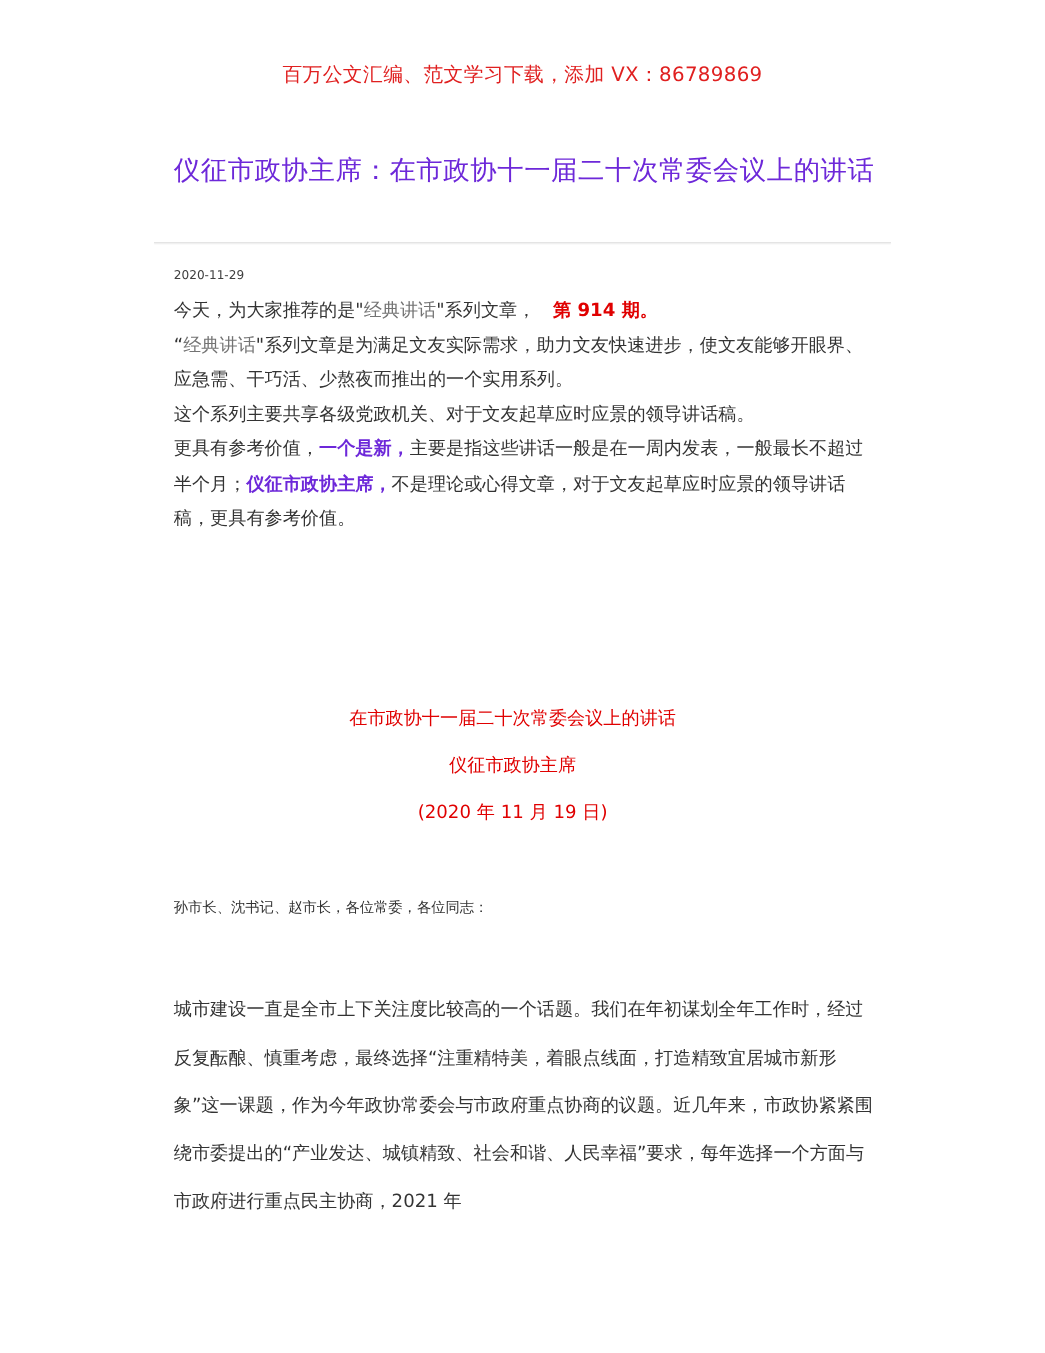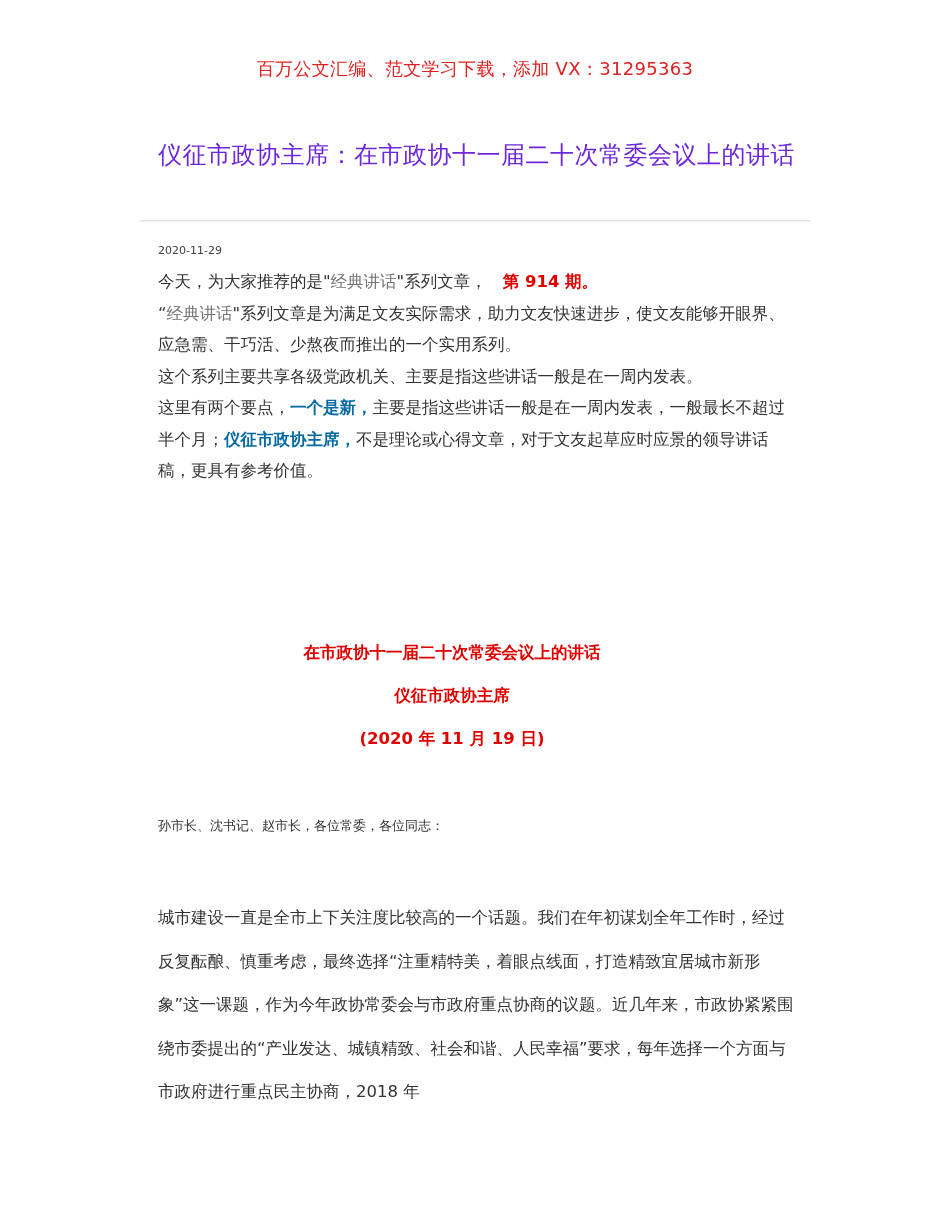--- a/index.html
+++ b/index.html
@@ -10,48 +10,48 @@
     .title { position: absolute; top: 138px; left: 158px; width: 650px;
       font-size: 24px; line-height: 35px; color: #6d28d9; letter-spacing: 0.5px; }
     .divider { position: absolute; top: 220px; left: 140px; width: 670px; height: 1px;
       background: #e4e4e4; box-shadow: 0 1px 1px #eeeeee; }
     .date { position: absolute; top: 239px; left: 158px; font-size: 11px; line-height: 24px; color: #404040; }
     .intro { position: absolute; top: 266px; left: 158px; width: 640px; font-size: 16.5px;
       line-height: 31.5px; color: #333333; }
     .intro p { margin: 0; }
     .quote { color: #737373; font-family: "DejaVu Serif", serif; }
     .red-bold { color: #e00000; font-weight: bold; margin-left: 16px; }
-    .bold { font-weight: bold; color: #0369a1; }
+    .bold { font-weight: bold; color: #6d28d9; }
     .speech-head { position: absolute; left: 0; width: 904px; text-align: center;
-      color: #e00000; font-weight: bold; font-size: 16.5px; line-height: 24px; }
+      color: #e00000; font-weight: normal; font-size: 16.5px; line-height: 24px; padding-left: 14px; }
     .salute { position: absolute; top: 813px; left: 158px; font-size: 13px; line-height: 26px; color: #333333; }
     .body-para { position: absolute; top: 896px; left: 158px; width: 640px; font-size: 16.5px;
       line-height: 43.5px; color: #333333; margin: 0; }
   </style>
 </head>
 <body>
 
-<div class="banner">百万公文汇编、范文学习下载，添加 VX：31295363</div>
+<div class="banner">百万公文汇编、范文学习下载，添加 VX：86789869</div>
 
 <div class="title">仪征市政协主席：在市政协十一届二十次常委会议上的讲话</div>
 <div class="divider"></div>
 <div class="date">2020-11-29</div>
 
 <div class="intro">
   <p>
     <span>今天，为大家推荐的是"</span><span class="quote">经典讲话</span><span>"系列文章，</span><span class="red-bold">第 914 期。</span>
   </p>
   <p>
     <span> “</span><span class="quote">经典讲话</span><span>"系列文章是为满足文友实际需求，助力文友快速进步，使文友能够开眼界、应急需、干巧活、少熬夜而推出的一个实用系列。</span>
   </p>
-  <p>这个系列主要共享各级党政机关、主要是指这些讲话一般是在一周内发表。</p>
+  <p>这个系列主要共享各级党政机关、对于文友起草应时应景的领导讲话稿。</p>
   <p>
-    <span>这里有两个要点，</span><span class="bold">一个是新，</span><span>主要是指这些讲话一般是在一周内发表，一般最长不超过半个月；</span><span class="bold">仪征市政协主席，</span><span>不是理论或心得文章，对于文友起草应时应景的领导讲话稿，更具有参考价值。</span>
+    <span>更具有参考价值，</span><span class="bold">一个是新，</span><span>主要是指这些讲话一般是在一周内发表，一般最长不超过半个月；</span><span class="bold">仪征市政协主席，</span><span>不是理论或心得文章，对于文友起草应时应景的领导讲话稿，更具有参考价值。</span>
   </p>
 </div>
 
 <div class="speech-head" style="top:641px;">在市政协十一届二十次常委会议上的讲话</div>
 <div class="speech-head" style="top:684px;">仪征市政协主席</div>
 <div class="speech-head" style="top:727px;">(2020 年 11 月 19 日)</div>
 
 <div class="salute">孙市长、沈书记、赵市长，各位常委，各位同志：</div>
 
-<p class="body-para">城市建设一直是全市上下关注度比较高的一个话题。我们在年初谋划全年工作时，经过反复酝酿、慎重考虑，最终选择“注重精特美，着眼点线面，打造精致宜居城市新形象”这一课题，作为今年政协常委会与市政府重点协商的议题。近几年来，市政协紧紧围绕市委提出的“产业发达、城镇精致、社会和谐、人民幸福”要求，每年选择一个方面与市政府进行重点民主协商，2018 年</p>
+<p class="body-para">城市建设一直是全市上下关注度比较高的一个话题。我们在年初谋划全年工作时，经过反复酝酿、慎重考虑，最终选择“注重精特美，着眼点线面，打造精致宜居城市新形象”这一课题，作为今年政协常委会与市政府重点协商的议题。近几年来，市政协紧紧围绕市委提出的“产业发达、城镇精致、社会和谐、人民幸福”要求，每年选择一个方面与市政府进行重点民主协商，2021 年</p>
 
 </body></html>

